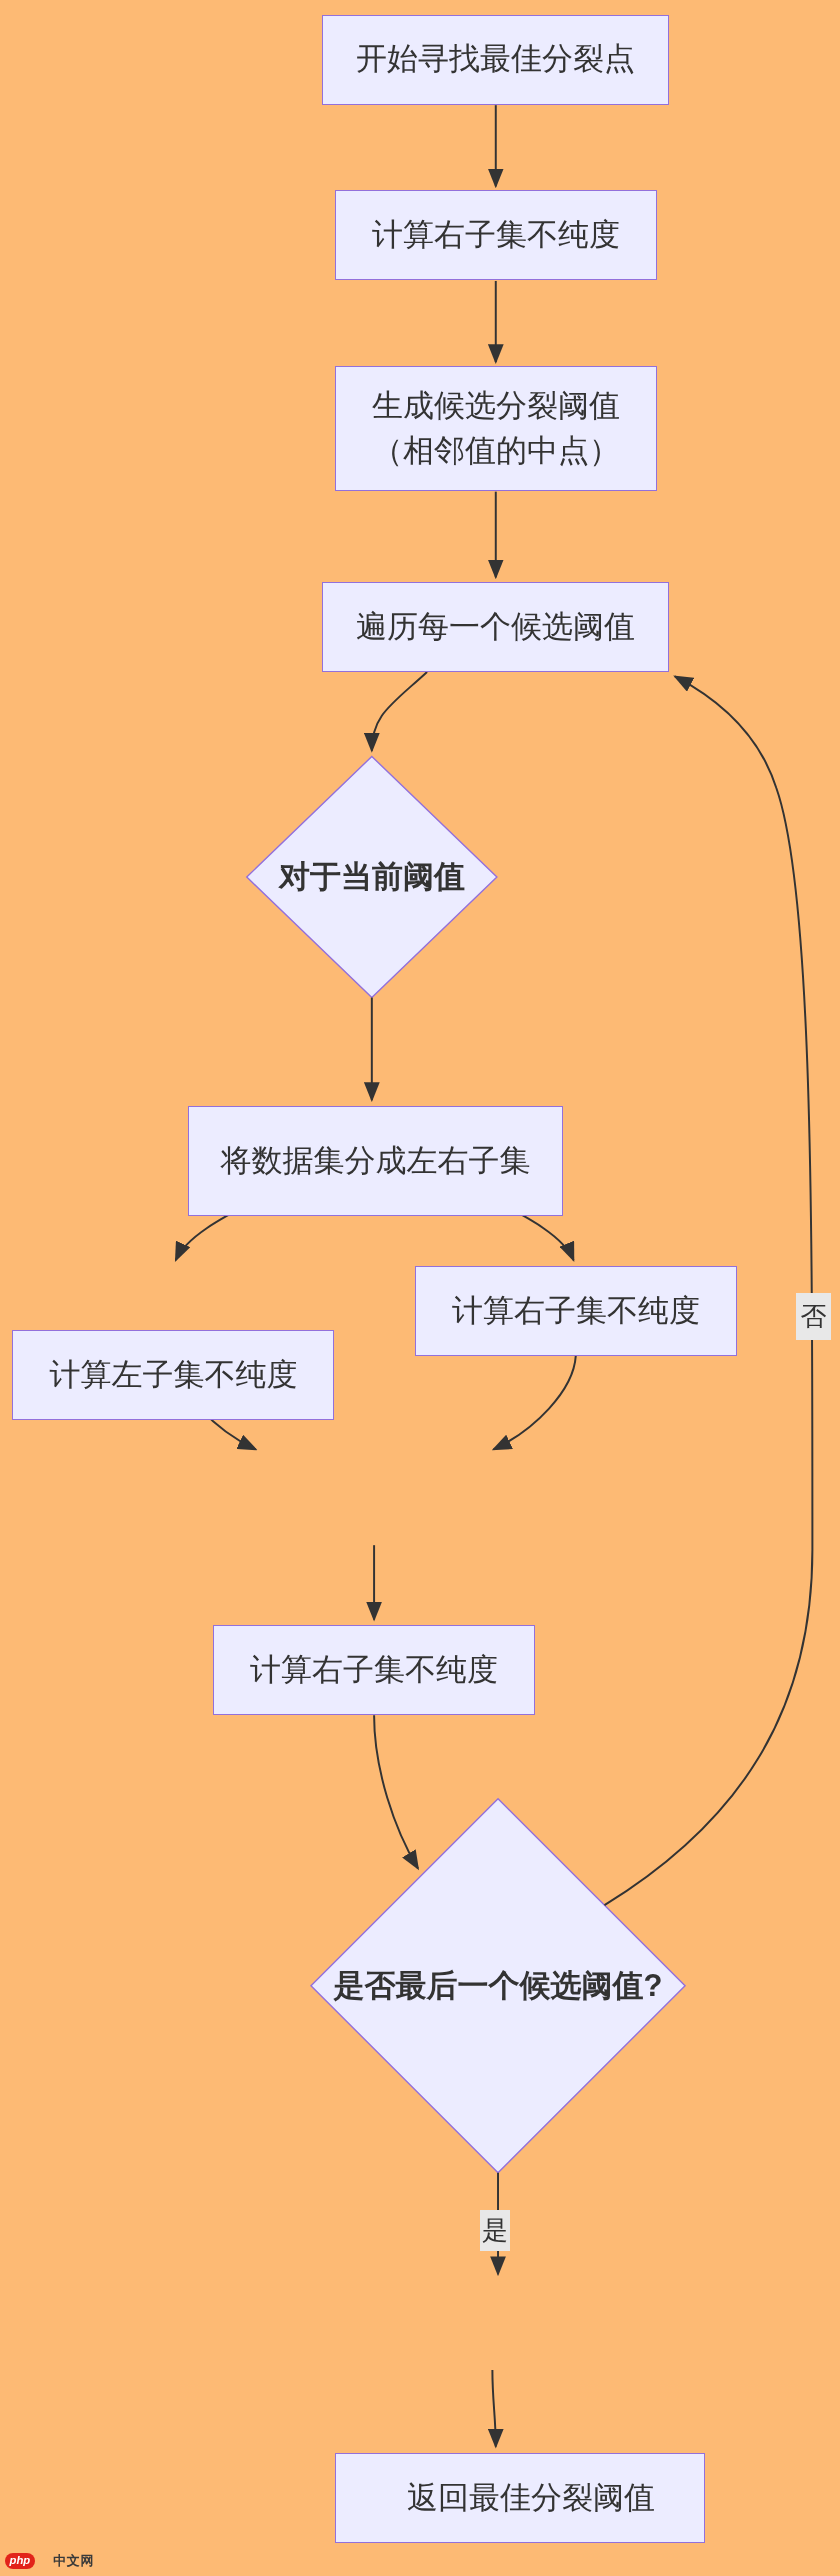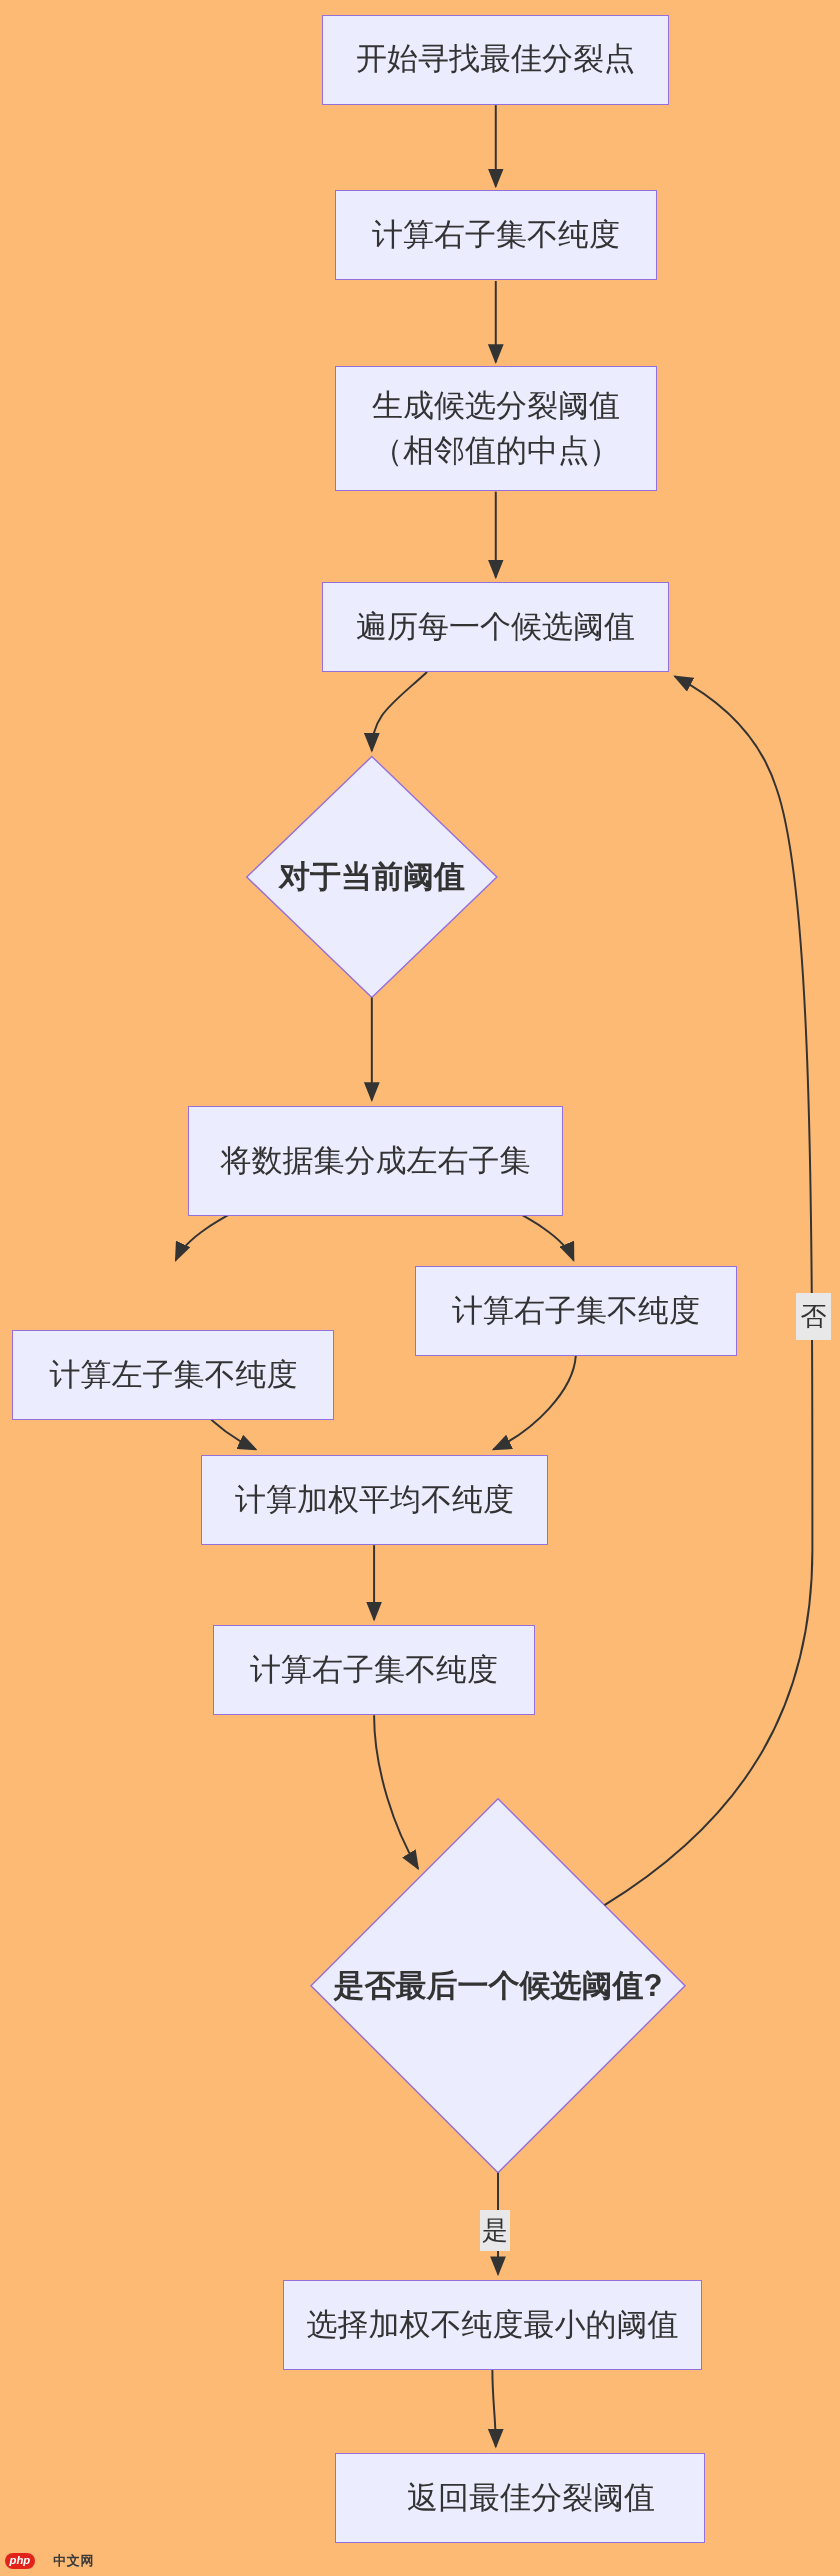--- a/index.html
+++ b/index.html
@@ -137,35 +137,29 @@
   </div>
 
   <div class="node" style="left:12.4px;top:1330px;width:322px;height:90px;">
     <span>计算左子集不纯度</span>
   </div>
 
   <div class="node" style="left:415px;top:1266px;width:322px;height:90px;">
     <span>计算右子集不纯度</span>
   </div>
 
-  <div class="node" style="left:201px;top:1455px;width:347px;height:90px;">
-    <span>计算加权平均不纯度</span>
-  </div>
 
   <div class="node" style="left:213px;top:1625px;width:322px;height:90px;">
     <span>计算右子集不纯度</span>
   </div>
 
   <div class="diamond-label" style="left:312px;top:1963px;width:372px;height:45px;">
     <span>是否最后一个候选阈值?</span>
   </div>
 
-  <div class="node" style="left:283px;top:2280px;width:419px;height:90px;">
-    <span>选择加权不纯度最小的阈值</span>
-  </div>
 
   <div class="node" style="left:335px;top:2453px;width:370px;height:90px;padding-left:22px;">
     <span>返回最佳分裂阈值</span>
   </div>
 
   <div class="edge-label" style="left:796px;top:1293px;width:35px;height:47px;">
     <span>否</span>
   </div>
 
   <div class="edge-label" style="left:480px;top:2210px;width:30px;height:41px;">

